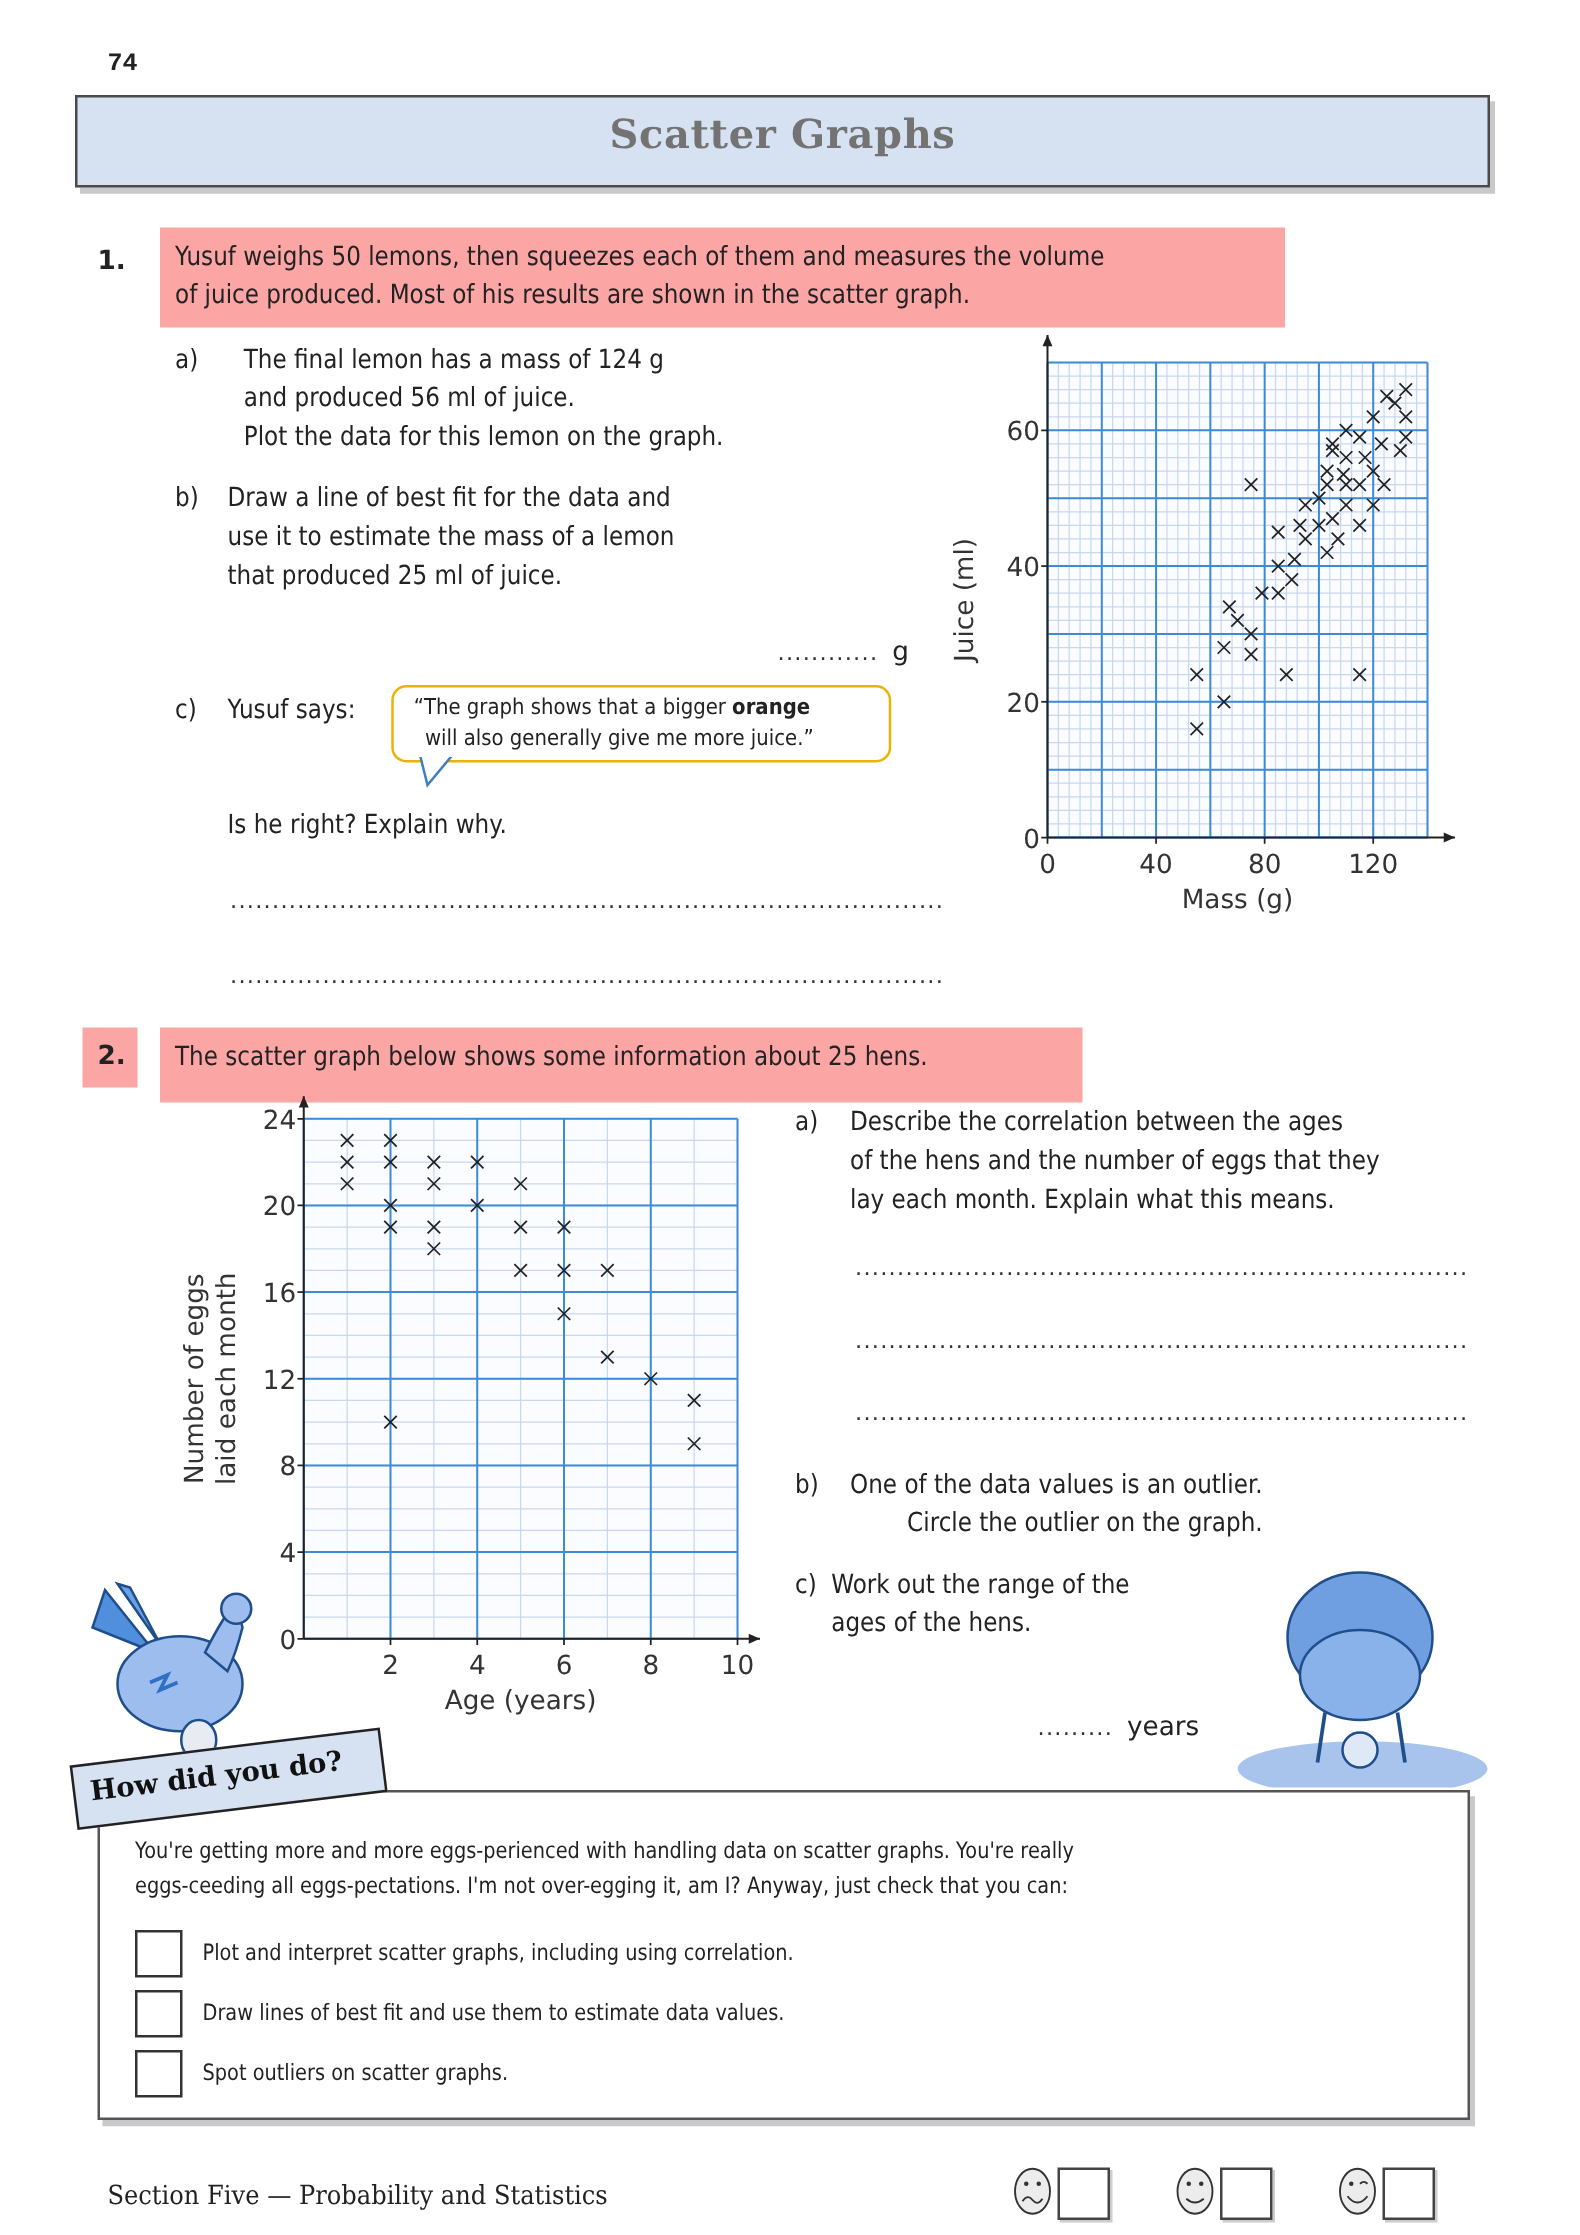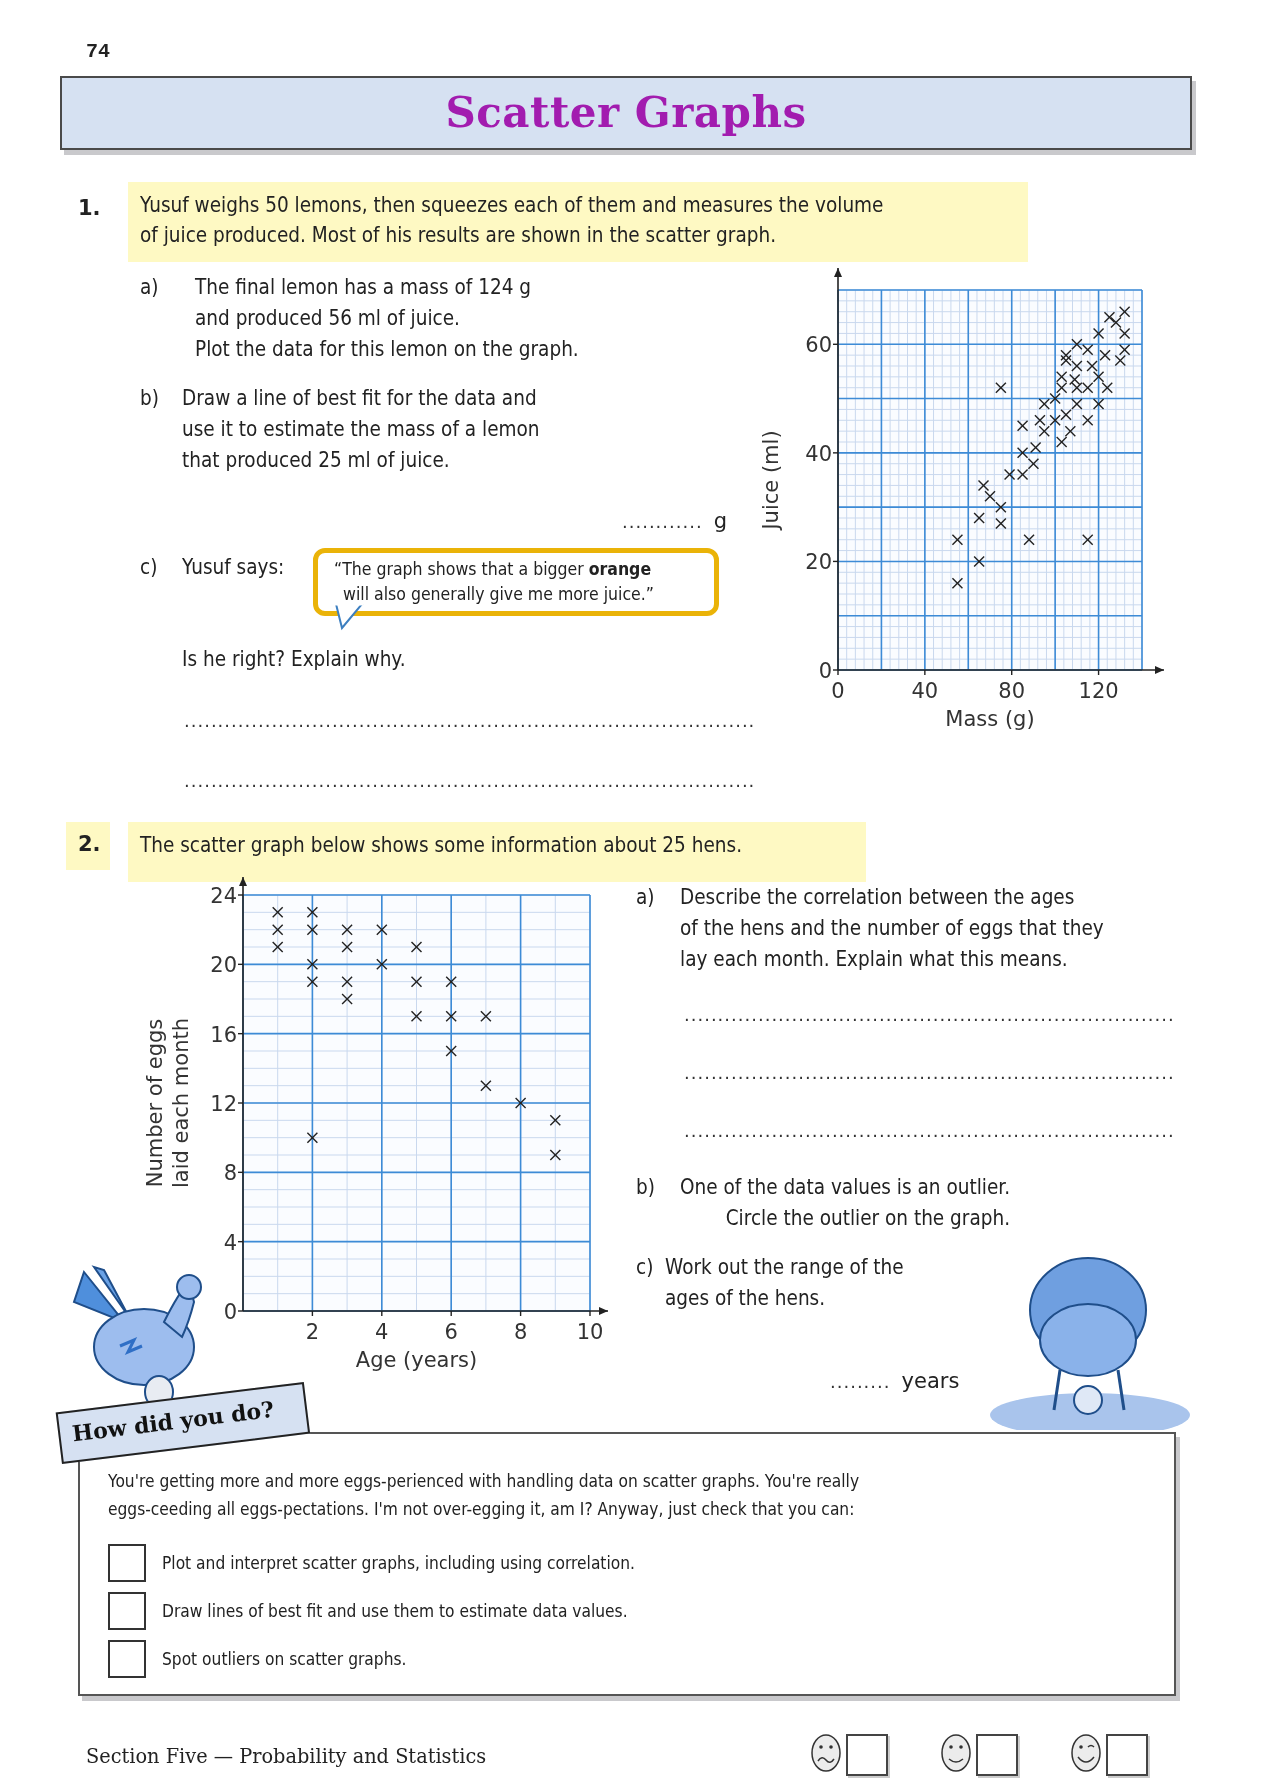--- a/index.html
+++ b/index.html
@@ -3,28 +3,28 @@
 <meta charset="utf-8">
 <style>
   html, body { margin: 0; padding: 0; background: #ffffff; }
   body { width: 1264px; height: 1788px; position: relative; overflow: hidden;
          font-family: "DejaVu Sans", sans-serif; color: #222; }
   .abs { position: absolute; }
   .page-num { left: 86px; top: 40px; font-family: Liberation Mono, monospace; font-weight: bold; font-size: 20px; }
   .title-box { left: 60px; top: 76px; width: 1128px; height: 70px; background: #d6e1f2;
                border: 2px solid #4a4a4a; box-shadow: 4px 5px 0 #c9c9cc; }
   .title-text { position: absolute; left: 0; right: 0; top: 10px; text-align: center;
-                font-family: "DejaVu Serif", serif; font-weight: bold; font-size: 42px; color: #a21caf; letter-spacing: 0.5px; }
+                font-family: "DejaVu Serif", serif; font-weight: bold; font-size: 32px; color: #737373; letter-spacing: 0.5px; }
   .qnum { font-family: "DejaVu Sans", sans-serif; font-weight: bold; font-size: 21px; color: #222; }
-  .qband { background: #fef9c3; }
+  .qband { background: #fca5a5; }
   .txt { font-family: "DejaVu Sans", sans-serif; font-size: 21px; line-height: 31px; color: #222; }
   .txt-cond { font-family: "DejaVu Sans", sans-serif; font-size: 21px; line-height: 31px; color: #222;
               transform: scaleX(0.88); transform-origin: left top; white-space: nowrap; }
   .dots { letter-spacing: 1px; color: #333; font-size: 18px; white-space: nowrap; overflow: hidden; }
-  .bubble { left: 313px; top: 548px; width: 396px; height: 58px; border: 5px solid #eab308; border-radius: 12px; background: #fff; }
+  .bubble { left: 313px; top: 548px; width: 396px; height: 58px; border: 2px solid #eab308; border-radius: 12px; background: #fff; }
   .bubble-text { position: absolute; left: 16px; top: 4px; font-size: 17.5px; line-height: 25px; color: #222;
                  transform: scaleX(0.9); transform-origin: left top; white-space: nowrap; }
   .bubble-text b { font-weight: bold; }
   svg text { font-family: "DejaVu Sans", sans-serif; }
   .hdyd-box { left: 78px; top: 1432px; width: 1094px; height: 260px; border: 2px solid #555; background: #fff; box-shadow: 4px 5px 0 #c9c9cc; }
   .hdyd-tag { left: 62px; top: 1412px; width: 246px; height: 48px; background: #d6e1f2; border: 2px solid #222;
               transform: rotate(-7deg); transform-origin: left bottom; }
   .hdyd-tag span { position: absolute; left: 12px; top: 8px; font-family: "DejaVu Serif", serif; font-weight: bold; font-size: 22px; color: #111; white-space: nowrap; }
   .hand { font-family: "DejaVu Sans", sans-serif; font-size: 18px; color: #222; white-space: nowrap;
           transform: scaleX(0.86); transform-origin: left top; }

